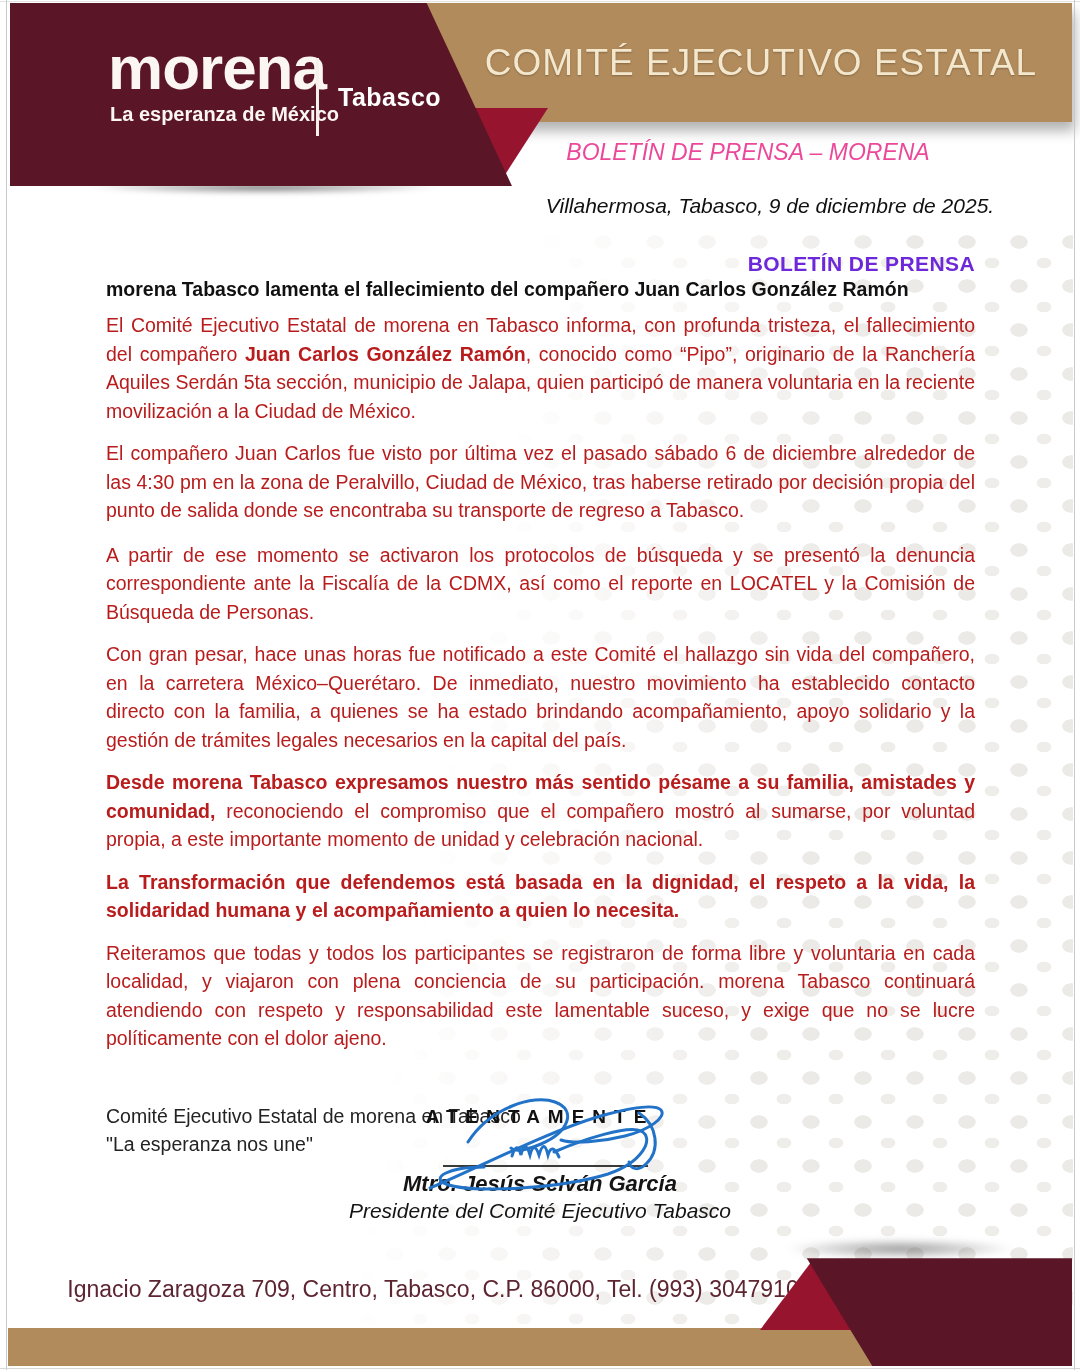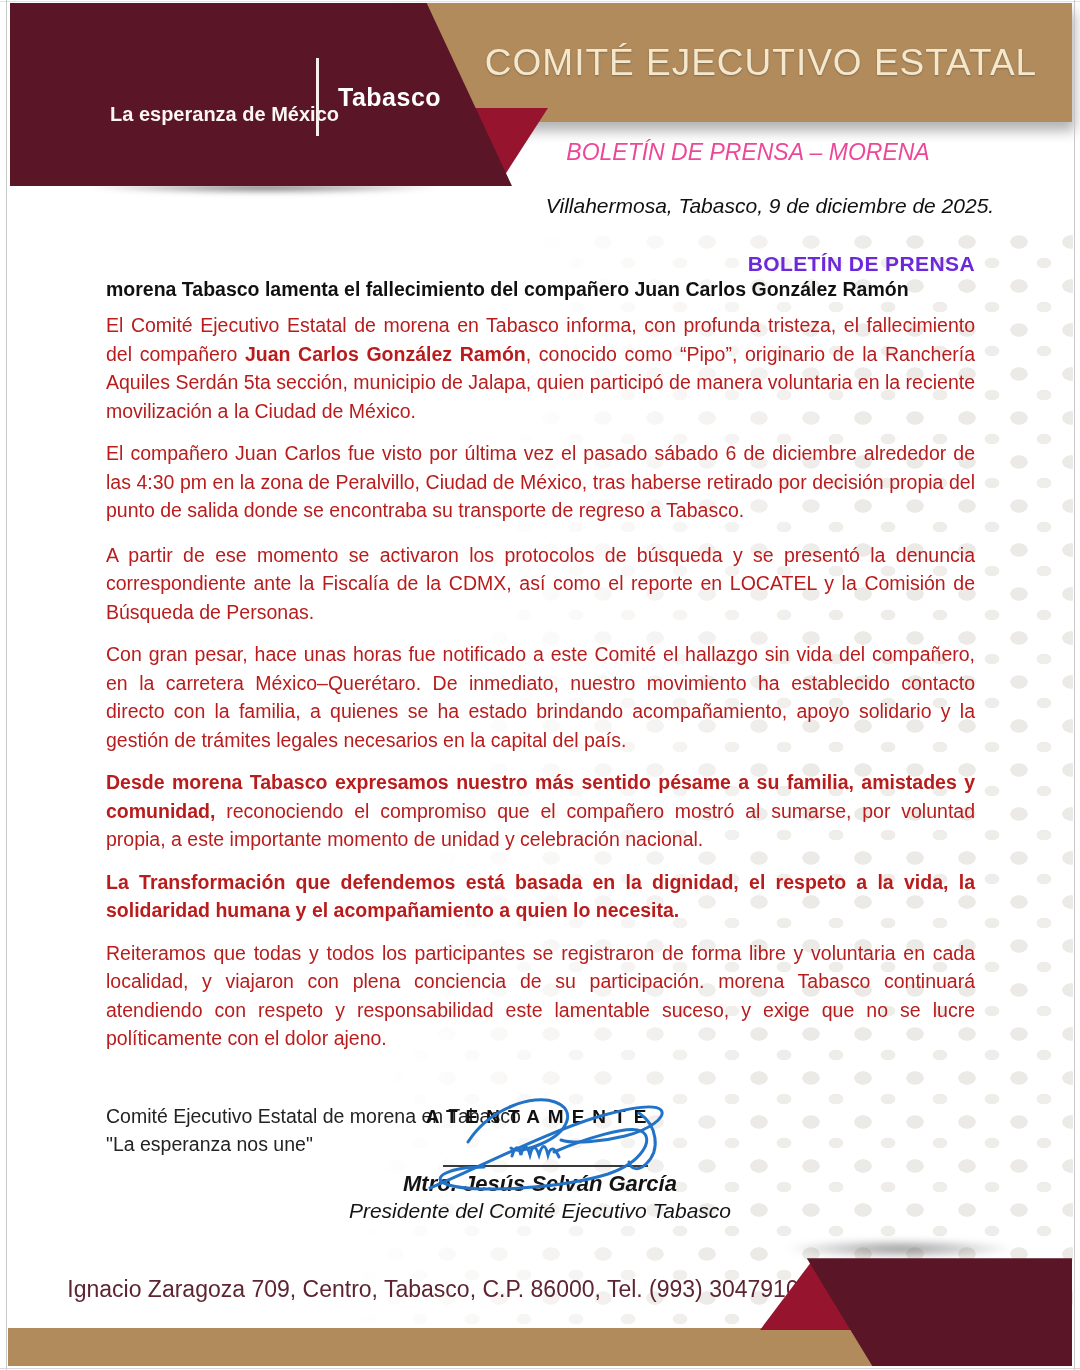--- a/index.html
+++ b/index.html
@@ -152,20 +152,21 @@
 
 <div class="dots"></div>
 
 <div class="header">
   <div class="tan-band">
     <span class="committee">COMITÉ EJECUTIVO ESTATAL</span>
   </div>
   <div class="hdr-shadow"></div>
   <div class="crimson-wedge"></div>
   <div class="maroon-block">
+    <div class="logo-wordmark">morena</div>
     <div class="logo-tagline">La esperanza de México</div>
     <div class="logo-divider"></div>
     <div class="logo-region">Tabasco</div>
   </div>
   <div class="bulletin-line">BOLETÍN DE PRENSA – MORENA</div>
   <div class="dateline">Villahermosa, Tabasco, 9 de diciembre de 2025.</div>
 </div>
 
 <div class="doc">
   <div class="doc-title">BOLETÍN DE PRENSA</div>

